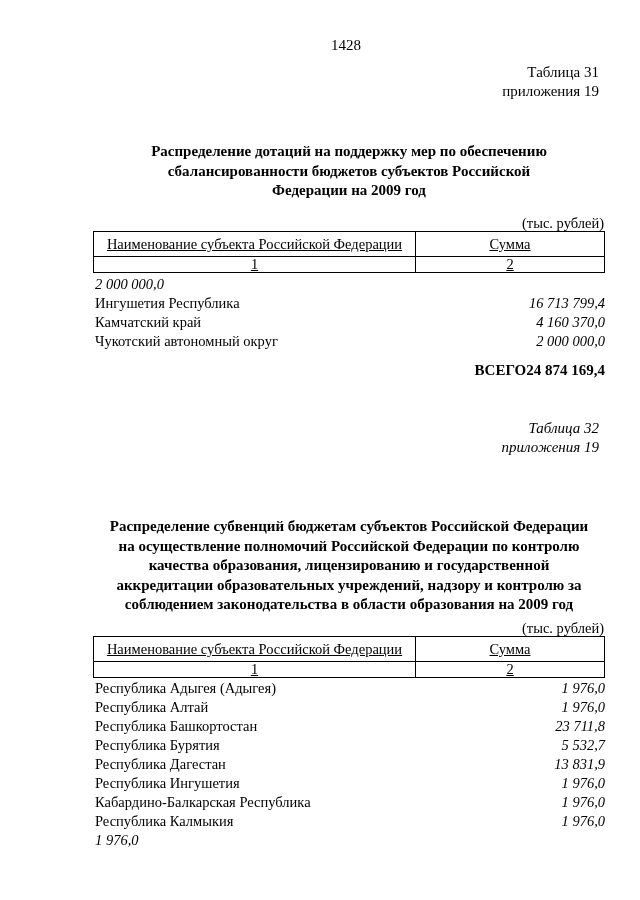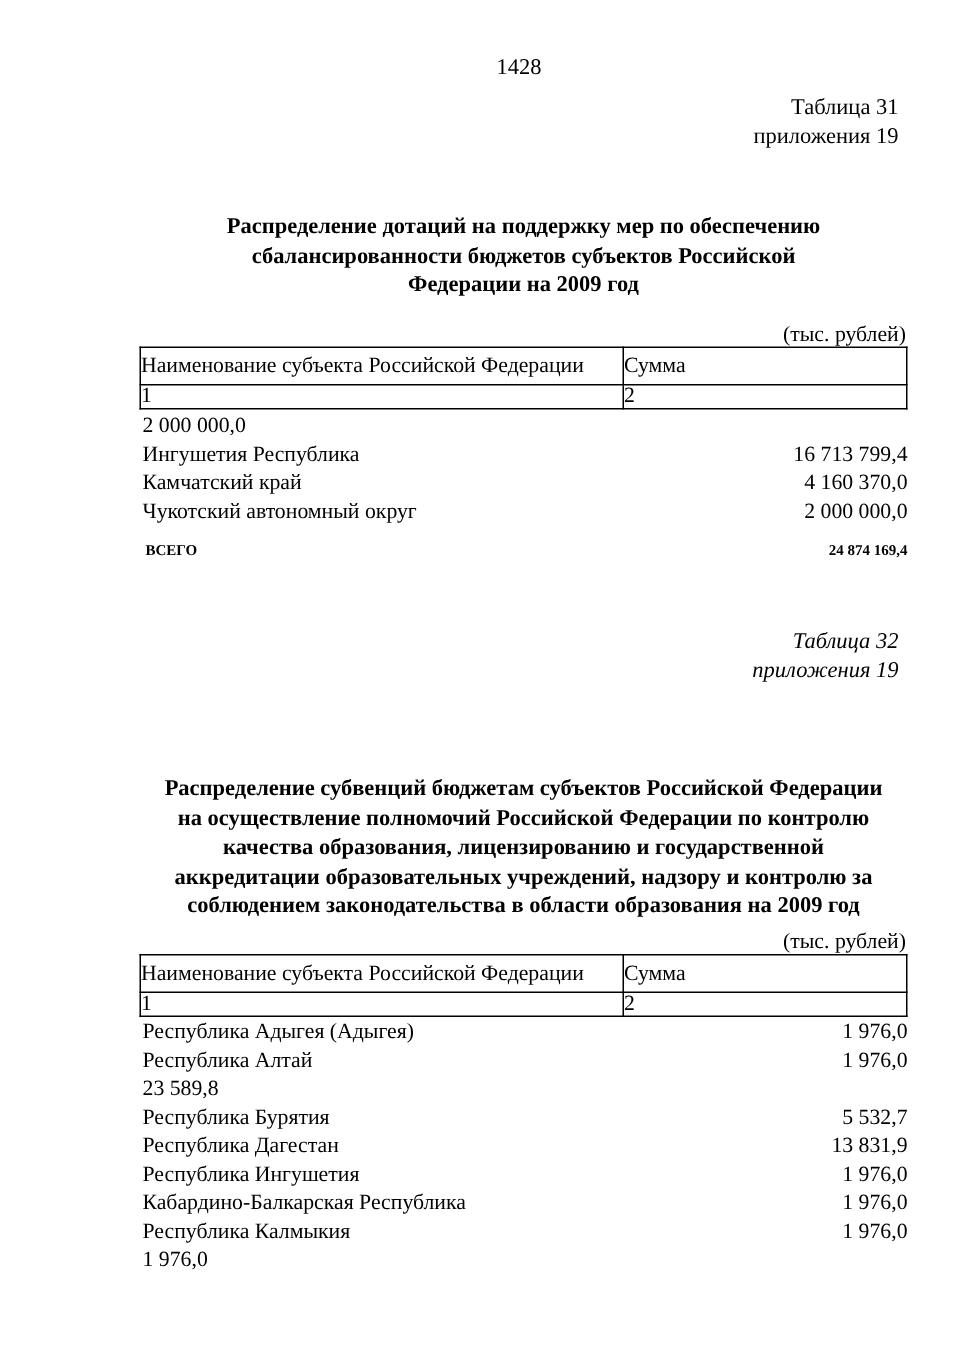--- a/index.html
+++ b/index.html
@@ -46,43 +46,45 @@
     table.grid {
       position: absolute;
       left: 93px;
       width: 512px;
       border-collapse: collapse;
       font-size: 14.5px;
     }
     table.grid td {
       border: 1.3px solid #000;
       padding: 0;
+      text-align: center;
       line-height: 16px;
+      text-decoration: underline;
     }
     table.grid td.c1 { width: 321px; }
     table.grid tr.hdr td { height: 24px; }
     table.grid tr.num td { height: 15px; line-height: 15px; }
     .rows {
       left: 95px;
       width: 510px;
     }
     .row {
       display: flex;
       justify-content: space-between;
       height: 19px;
       line-height: 19px;
       white-space: nowrap;
     }
-    .row .val { text-align: center; }
+    .row .val { text-align: center; font-style: italic; }
     .total {
       left: 97px; width: 508px;
       font-weight: bold;
       display: flex;
-      justify-content: space-between;
-      font-size: 10px;
+      justify-content: flex-end;
+      font-size: 15px;
     }
   </style>
 </head>
 <body>
 
 <div class="abs page-number">1428</div>
 
 <div class="abs table-ref" style="top:63px;">
   <div>Таблица 31</div>
   <div>приложения 19</div>
@@ -163,21 +165,22 @@
 <div class="abs rows" style="top:679px;">
   <div class="row">
     <span>Республика Адыгея (Адыгея)</span>
     <span class="val">1 976,0</span>
   </div>
   <div class="row">
     <span>Республика Алтай</span>
     <span class="val">1 976,0</span>
   </div>
   <div class="row">
-    <span class="val">23 589,8</span>
+    <span>Республика Башкортостан</span>
+    <span class="val">23 711,8</span>
   </div>
   <div class="row">
     <span>Республика Бурятия</span>
     <span class="val">5 532,7</span>
   </div>
   <div class="row">
     <span>Республика Дагестан</span>
     <span class="val">13 831,9</span>
   </div>
   <div class="row">

